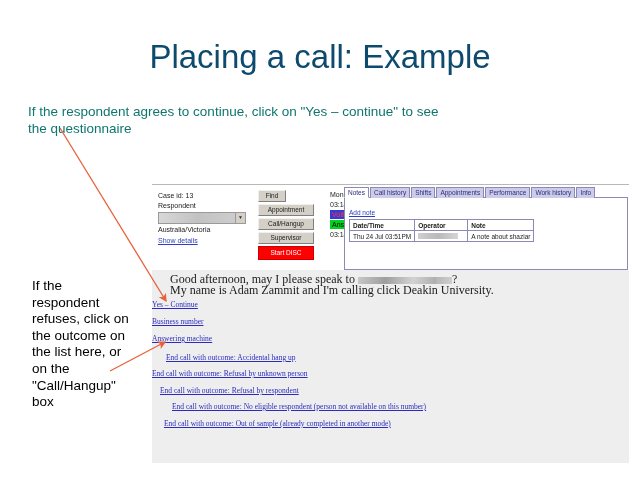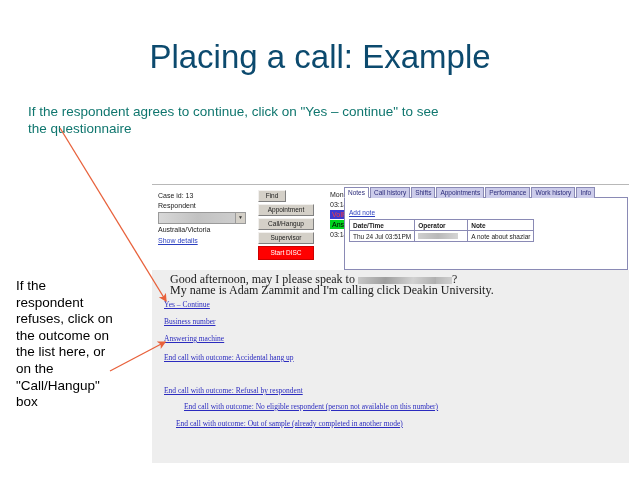--- a/index.html
+++ b/index.html
@@ -38,21 +38,21 @@
     width: 430px;
     font-size: 13.5px;
     line-height: 17px;
     color: #0f766e;
     margin-top: 12px;
   }
 
   
   #caption-left {
     position: absolute;
-    left: 16px;
+    left: 32px;
     top: 278px;
     width: 98px;
     font-size: 13.5px;
     line-height: 16.6px;
     color: #000000;
   }
 
   
   #arrow-layer {
     position: absolute;
@@ -286,21 +286,21 @@
     display: inline-block;
     width: 16px;
     height: 7px;
     background: linear-gradient(100deg,#b5b5b5,#d0d0d0);
     vertical-align: -1px;
   }
 
   .olink {
     display: block;
     position: absolute;
-    left: 12px;
+    left: 0;
     color: #2b2bbf;
     text-decoration: underline;
     font-family: "Liberation Serif", serif;
     font-size: 7.5px;
     line-height: 9px;
     white-space: nowrap;
   }
 
   
   .nowrap { white-space: nowrap; }
@@ -381,22 +381,23 @@
   <div id="script-region">
 
     <div id="script-text">
       <div class="nowrap"><span>Good afternoon, may I please speak to </span><span class="redact-inline"></span><span class="redact-inline2"></span><span>?</span></div>
       <div class="nowrap">My name is Adam Zammit and I'm calling click Deakin University.</div>
     </div>
 
     <a href="#" class="olink" style="top:30px;">Yes – Continue</a>
     <a href="#" class="olink" style="top:47px;">Business number</a>
     <a href="#" class="olink" style="top:64px;text-decoration:underline;">Answering machine</a>
-    <a href="#" class="olink" style="top:83px;">End call with outcome: Accidental hang up</a>
-    <a href="#" class="olink" style="top:116px;">End call with outcome: Refusal by respondent</a>
+    <a href="#" class="olink" style="top:83px;margin-left:14px;">End call with outcome: Accidental hang up</a>
+    <a href="#" class="olink" style="top:99px;">End call with outcome: Refusal by unknown person</a>
+    <a href="#" class="olink" style="top:116px;margin-left:8px;">End call with outcome: Refusal by respondent</a>
     <a href="#" class="olink" style="top:132px;padding-left:20px;">End call with outcome: No eligible respondent (person not available on this number)</a>
     <a href="#" class="olink" style="top:149px;margin-left:12px;">End call with outcome: Out of sample (already completed in another mode)</a>
   </div>
 </div>
 
 <svg id="arrow-layer" viewBox="0 0 640 480">
   <defs>
     <marker id="ah" markerWidth="7" markerHeight="7" refX="5.4" refY="3.2" orient="auto">
       <path d="M0,0 L6.4,3.2 L0,6.4 L1.6,3.2 Z" fill="#E8613B"></path>
     </marker>

